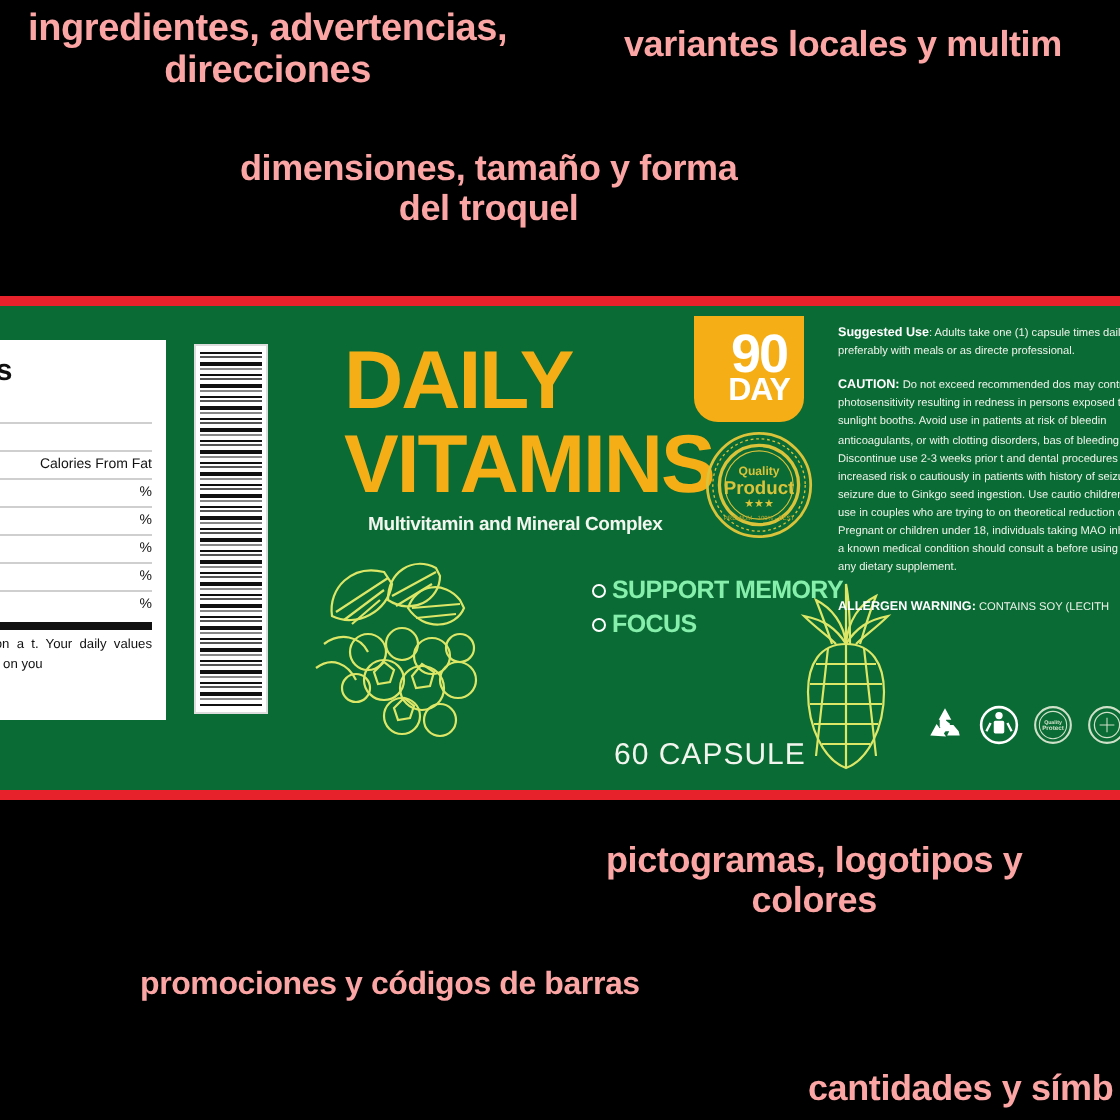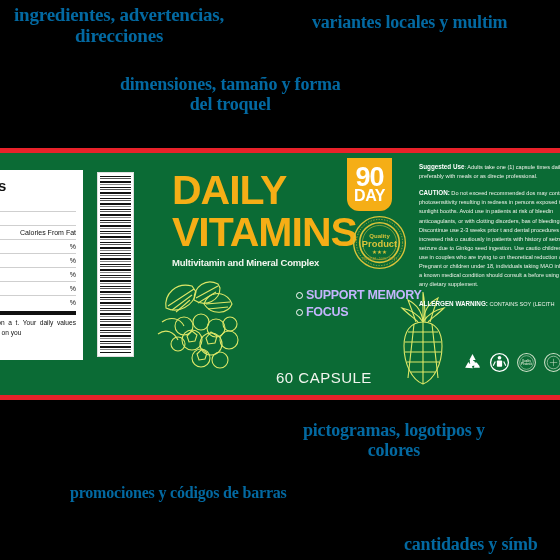--- a/index.html
+++ b/index.html
@@ -1,22 +1,22 @@
 <!DOCTYPE html>
 <html><head>
 <meta charset="utf-8">
 <style>
   html,body{margin:0;padding:0;background:#000;}
   body{width:560px;height:560px;overflow:hidden;font-family:"Liberation Sans",sans-serif;}
   #stage{position:relative;width:560px;height:560px;background:#000;overflow:hidden;}
 
   
   .anno{
-    position:absolute;color:#0369a1;font-weight:bold;
-    font-family:Liberation Serif, serif;
+    position:absolute;color:#fca5a5;font-weight:bold;
+    font-family:Liberation Sans, sans-serif;
     line-height:1.12;letter-spacing:-0.2px;white-space:pre;
   }
   #anno-ingredientes{left:14px;top:4px;font-size:19px;text-align:center;}
   #anno-variantes{left:312px;top:12px;font-size:18px;text-align:left;}
   #anno-dimensiones{left:120px;top:74px;font-size:18px;text-align:center;}
   #anno-pictogramas{left:303px;top:420px;font-size:18px;text-align:center;}
   #anno-promociones{left:70px;top:484px;font-size:16px;text-align:left;}
   #anno-cantidades{left:404px;top:534px;font-size:18px;text-align:right;}
 
   
@@ -63,44 +63,44 @@
 
   
   #brand{position:absolute;left:172px;top:24px;width:170px;}
   #brand .b1,#brand .b2{
     color:#f5ae16;font-weight:bold;font-family:"Liberation Sans",sans-serif;
     letter-spacing:-1px;line-height:.92;
   }
   #brand .b1{font-size:41px;}
   #brand .b2{font-size:41px;margin-top:4px;text-align:right;}
   #brand .sub{color:#f2f6ef;font-size:9.5px;font-weight:bold;margin-top:6px;
-    letter-spacing:-.2px;white-space:nowrap;}
+    letter-spacing:-.2px;white-space:nowrap;margin-left:12px;}
 
   
   #badge90{
     position:absolute;left:347px;top:10px;width:45px;height:53px;
     background:#f5ae16;border-radius:0 0 12px 12px;
     display:flex;flex-direction:column;align-items:center;justify-content:center;
-    color:#fff;font-weight:bold;line-height:.88;
+    color:#fff;font-weight:bold;line-height:.88;padding-left:10px;
   }
   #badge90 .n{font-size:27px;letter-spacing:-1px;}
   #badge90 .d{font-size:16px;letter-spacing:-.5px;}
 
   
   #seal{position:absolute;left:352px;top:67px;width:55px;height:55px;}
 
   
   #benefits{position:absolute;left:296px;top:140px;}
   #benefits .row{display:flex;align-items:center;gap:3px;margin-bottom:3px;}
   #benefits .dot{width:7px;height:7px;border:1.4px solid #fff;border-radius:50%;
     box-sizing:border-box;flex:none;}
-  #benefits .txt{color:#c4b5fd;font-size:12.5px;font-weight:bold;letter-spacing:-.3px;
+  #benefits .txt{color:#86efac;font-size:12.5px;font-weight:bold;letter-spacing:-.3px;
     white-space:nowrap;}
 
-  #capsule{position:absolute;left:276px;top:221px;color:#f1f5ee;font-size:15px;
+  #capsule{position:absolute;left:307px;top:221px;color:#f1f5ee;font-size:15px;
     letter-spacing:.5px;white-space:nowrap;}
 
   
   .botanical{position:absolute;opacity:.95;}
   #berries{left:156px;top:130px;}
   #pineapple{left:394px;top:140px;}
 
   
   #info{
     position:absolute;left:419px;top:14px;width:165px;color:#eef3ea;

